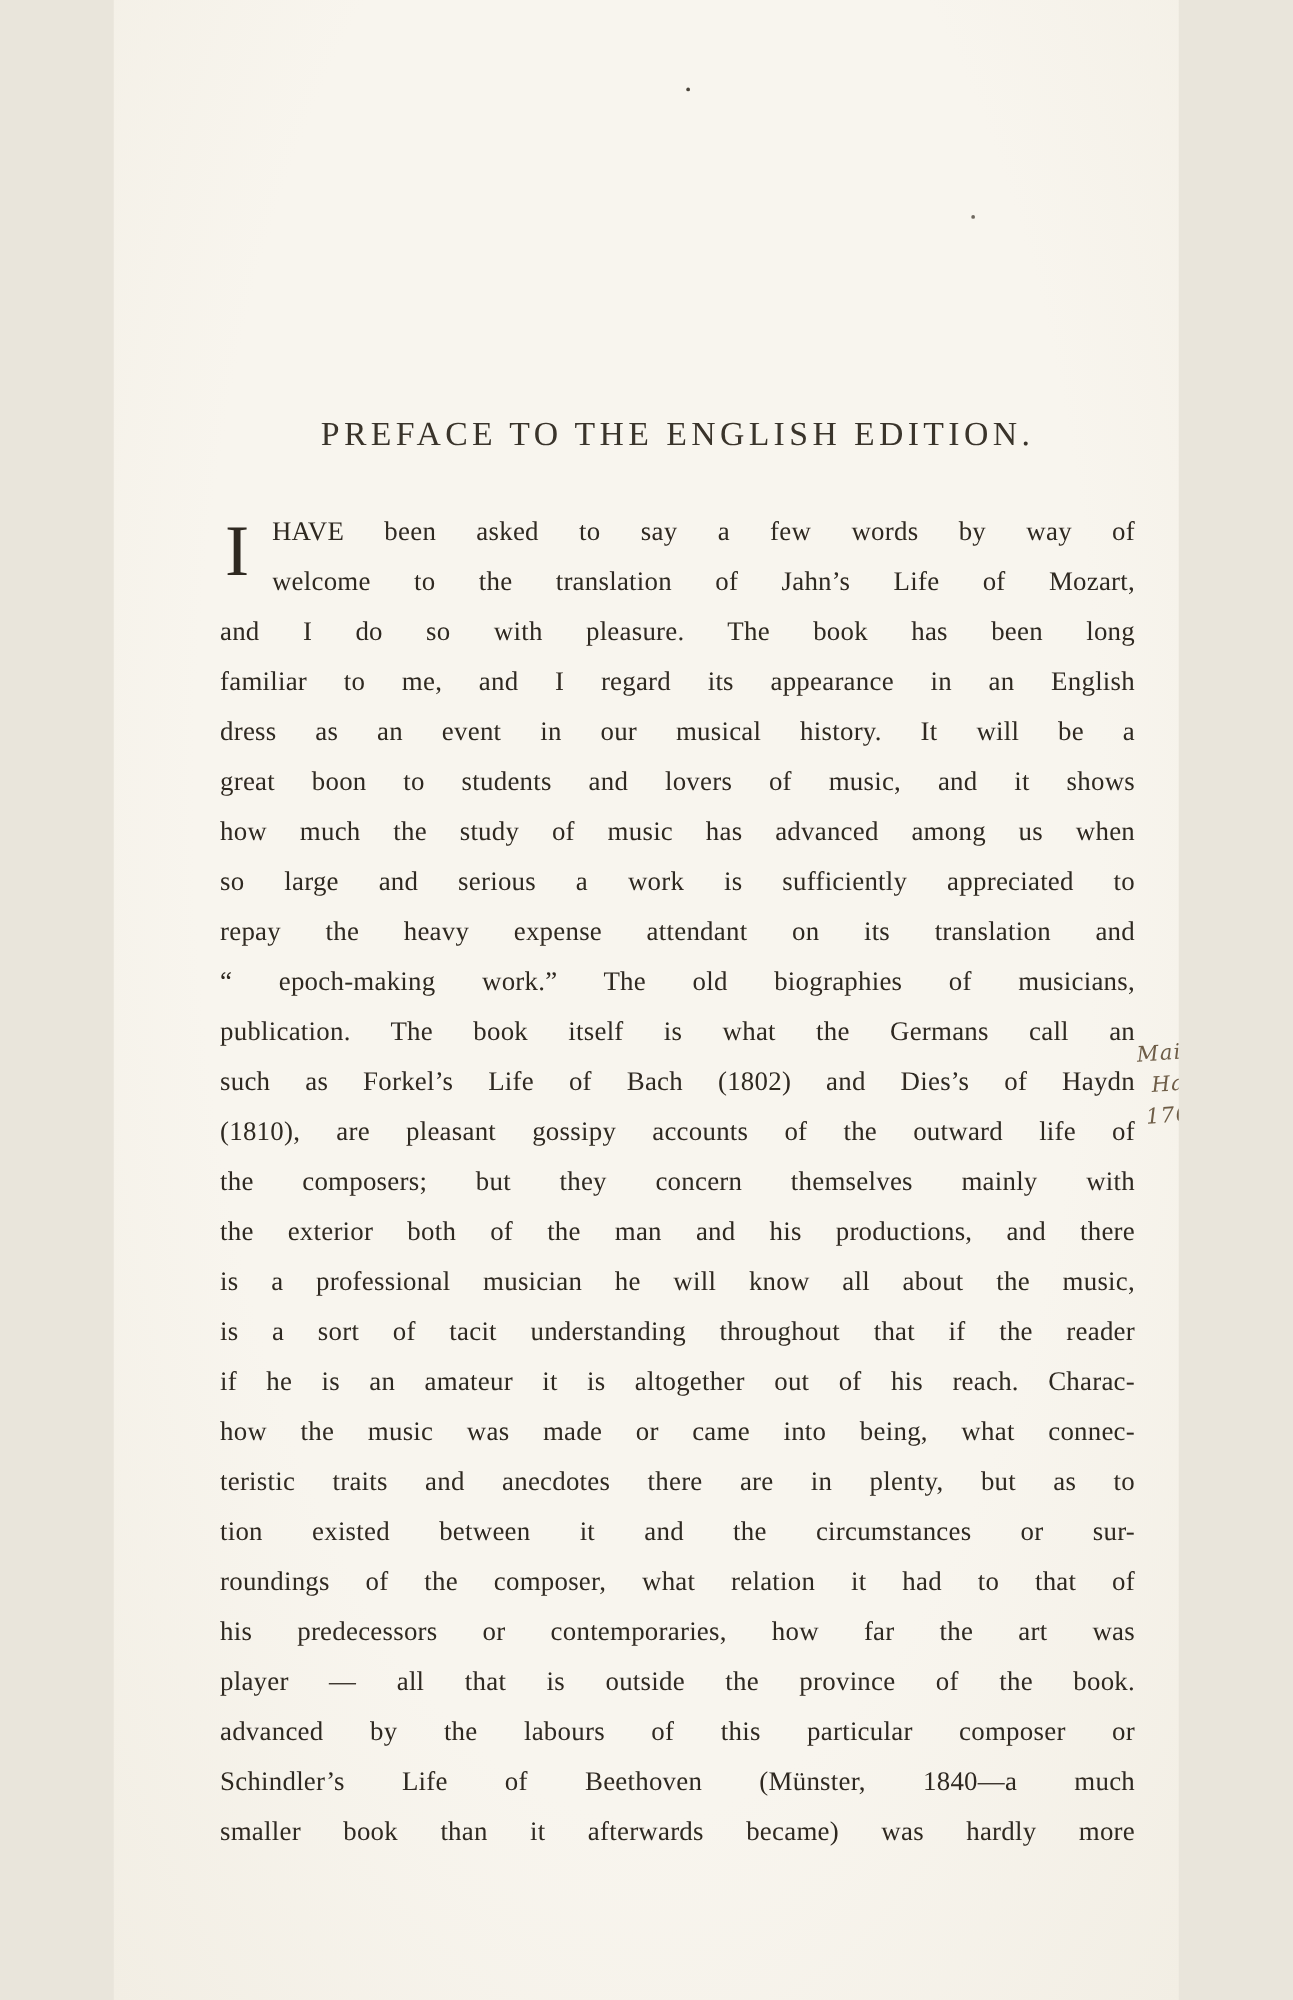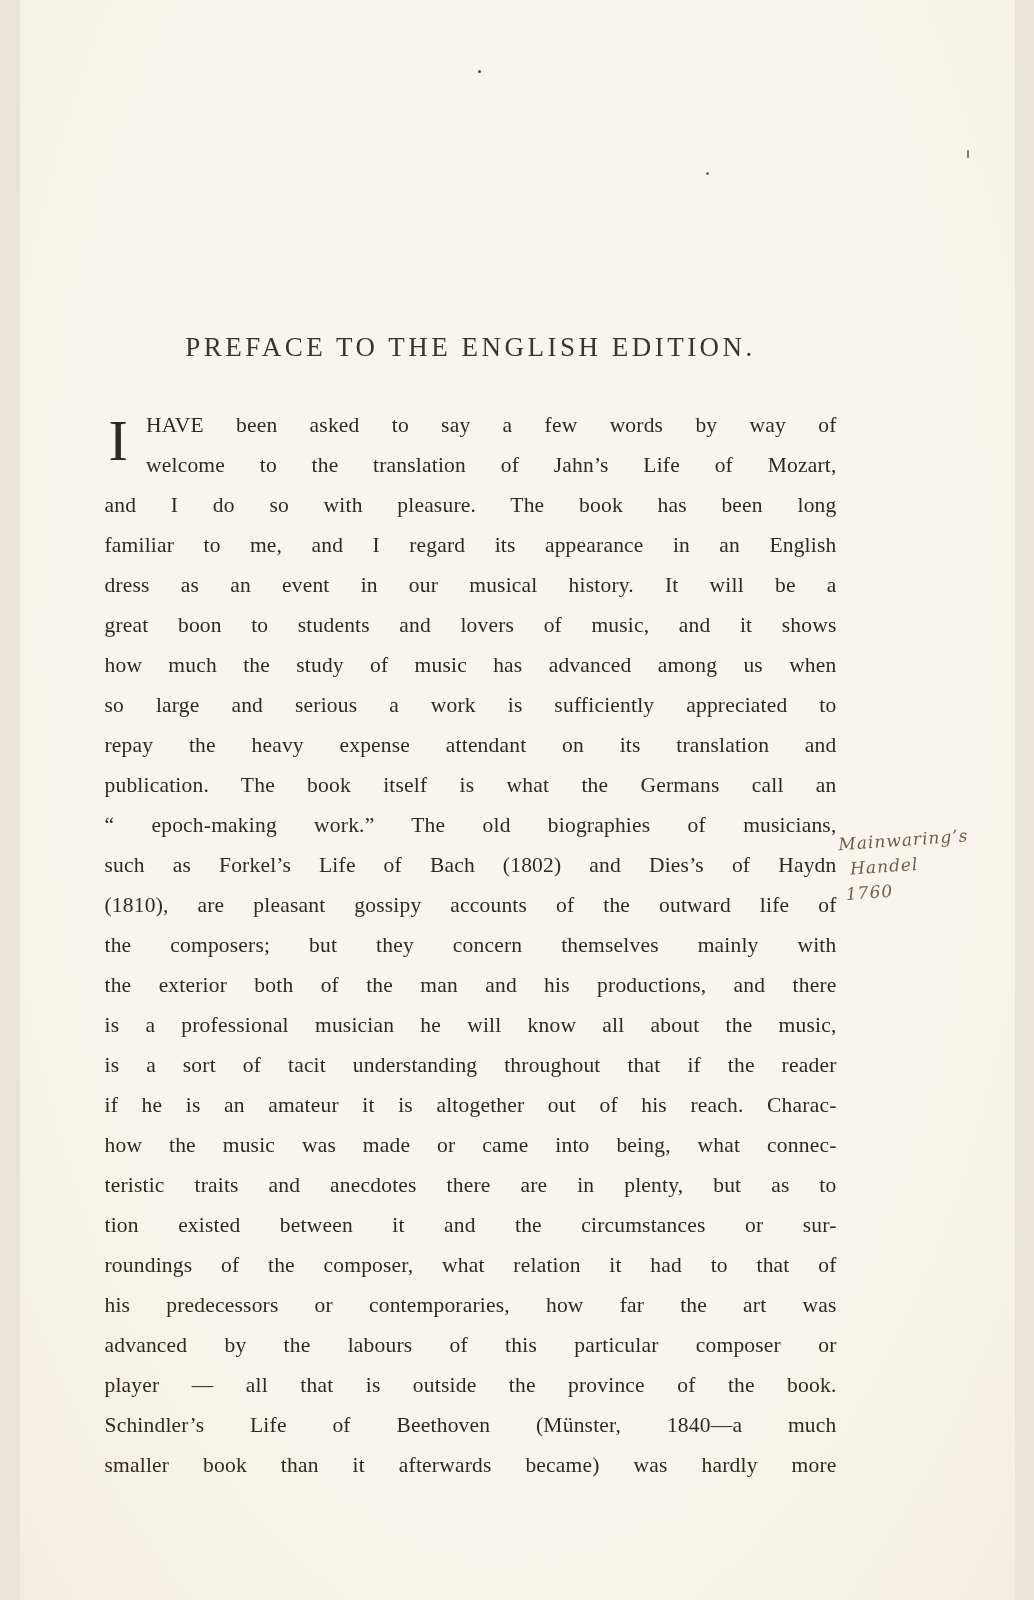--- a/index.html
+++ b/index.html
@@ -1,19 +1,19 @@
 <!DOCTYPE html>
 <html><head>
 <meta charset="utf-8">
 <style>
   html, body { margin: 0; padding: 0; }
   body { background: #e9e5db; }
   .page {
     position: relative;
-    width: 995px;
+    width: 852px;
     height: 1600px;
     margin: 0 auto;
     background: radial-gradient(ellipse at 50% 40%, #f8f5ee 60%, #f2eee4 100%);
     overflow: hidden;
     font-family: "Liberation Serif", "DejaVu Serif", serif;
     color: #332d25;
   }
   .content {
     position: absolute;
     left: 85px;
@@ -90,36 +90,36 @@
 
     <div class="line">HAVE been asked to say a few words by way of</div>
         <div class="line">welcome to the translation of Jahn’s Life of Mozart,</div>
         <div class="line">and I do so with pleasure.  The book has been long</div>
         <div class="line">familiar to me, and I regard its appearance in an English</div>
         <div class="line">dress as an event in our musical history.  It will be a</div>
         <div class="line">great boon to students and lovers of music, and it shows</div>
         <div class="line">how much the study of music has advanced among us when</div>
         <div class="line">so large and serious a work is sufficiently appreciated to</div>
         <div class="line">repay the heavy expense attendant on its translation and</div>
+        <div class="line">“ epoch-making work.”  The old biographies of musicians,</div>
         <div class="line">publication.  The book itself is what the Germans call an</div>
-        <div class="line">“ epoch-making work.”  The old biographies of musicians,</div>
         <div class="line">such as Forkel’s Life of Bach (1802) and Dies’s of Haydn</div>
         <div class="line">(1810), are pleasant gossipy accounts of the outward life of</div>
         <div class="line">the composers; but they concern themselves mainly with</div>
         <div class="line">the exterior both of the man and his productions, and there</div>
         <div class="line">is a professional musician he will know all about the music,</div>
         <div class="line">is a sort of tacit understanding throughout that if the reader</div>
         <div class="line">if he is an amateur it is altogether out of his reach.  Charac-</div>
         <div class="line">how the music was made or came into being, what connec-</div>
         <div class="line">teristic traits and anecdotes there are in plenty, but as to</div>
         <div class="line">tion existed between it and the circumstances or sur-</div>
         <div class="line">roundings of the composer, what relation it had to that of</div>
         <div class="line">his predecessors or contemporaries, how far the art was</div>
+        <div class="line">player — all that is outside the province of the book.</div>
         <div class="line">advanced by the labours of this particular composer or</div>
-        <div class="line">player — all that is outside the province of the book.</div>
         <div class="line">Schindler’s Life of Beethoven (Münster, 1840—a much</div>
         <div class="line">smaller book than it afterwards became) was hardly more</div>
       </div>
   </div>
 
   <div class="margin-note">
     <div class="note-line">Mainwaring’s</div>
     <div class="note-line">Handel</div>
     <div class="note-line">1760</div>
   </div>

